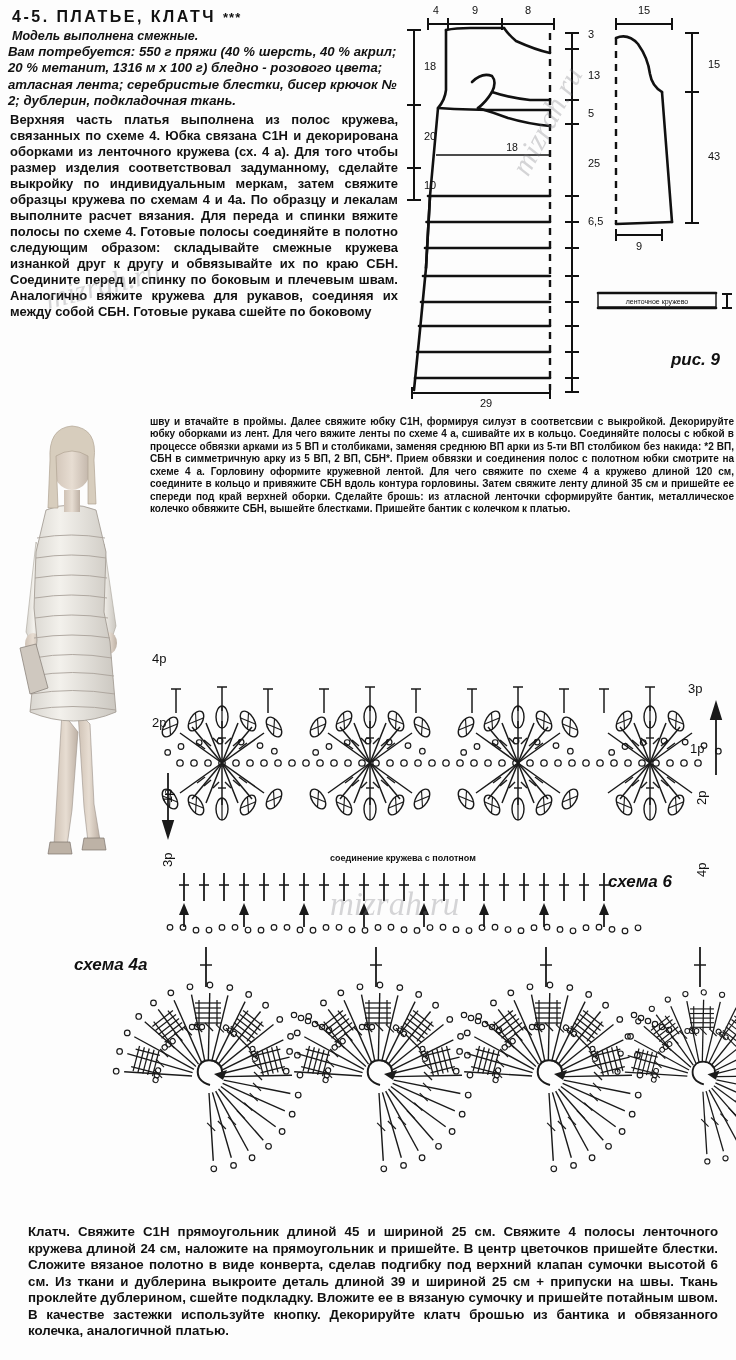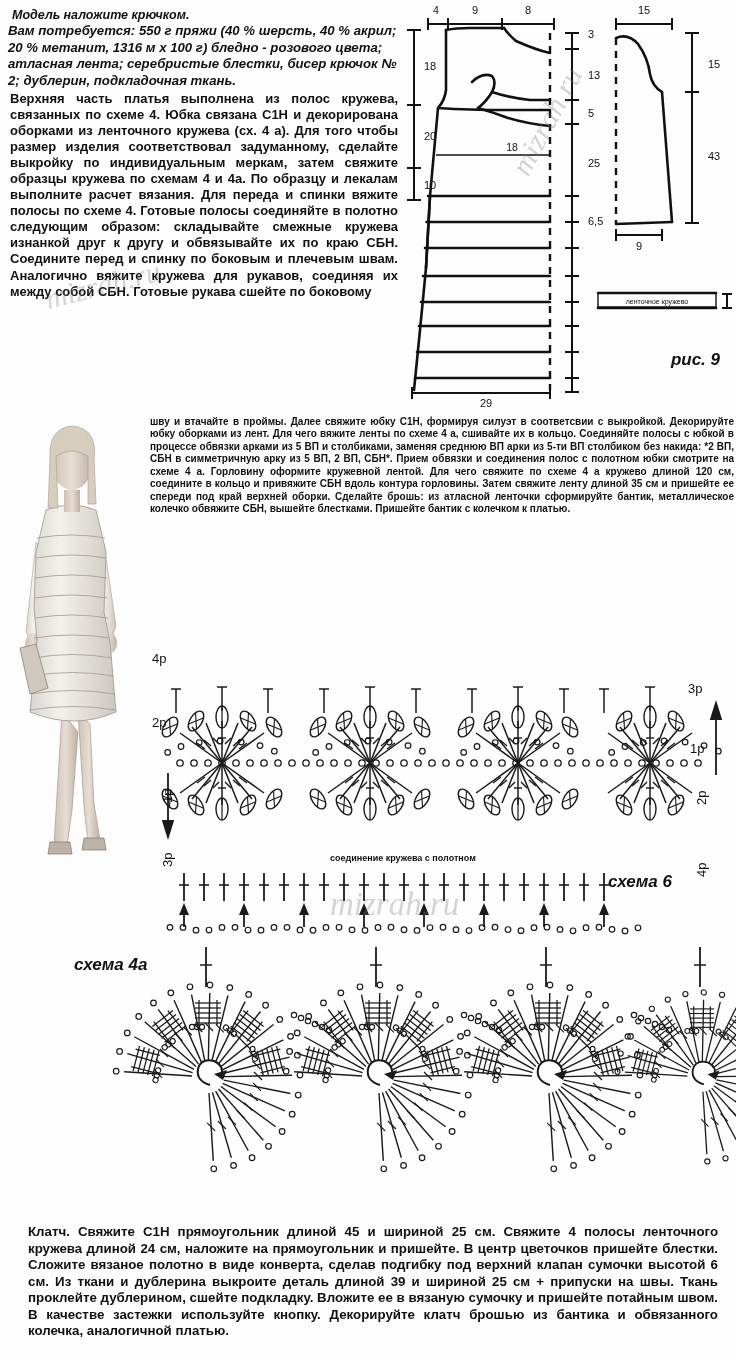--- a/index.html
+++ b/index.html
@@ -180,21 +180,25 @@
   .thin    { stroke: #111; stroke-width: 1.4; fill: none; }
   .dash    { stroke: #111; stroke-width: 2.4; fill: none; stroke-dasharray: 7 6; }
   .tickc   { stroke: #111; stroke-width: 2; }
 </style>
 </head>
 <body>
 
 <div class="page">
 
   <div class="top-text">
-    <div class="model-line">Модель наложите крючком.</div>
+    <div class="title">
+      <span>4-5. ПЛАТЬЕ, КЛАТЧ</span>
+      <span class="stars">***</span>
+    </div>
+    <div class="model-line">Модель выполнена смежные.</div>
     <div class="materials">
       <span class="lead">Вам потребуется:</span><span> 550 г пряжи (40 % шерсть, 40 % акрил; 20 % метанит, 1316 м х 100 г) бледно - розового цвета; атласная лента; серебристые блестки, бисер крючок № 2; дублерин, подкладочная ткань.</span>
     </div>
     <div class="body-text">Верхняя часть платья выполнена из полос кружева, связанных по схеме 4. Юбка связана С1Н и декорирована оборками из ленточного кружева (сх. 4 а). Для того чтобы размер изделия соответствовал задуманному, сделайте выкройку по индивидуальным меркам, затем свяжите образцы кружева по схемам 4 и 4а. По образцу и лекалам выполните расчет вязания. Для переда и спинки вяжите полосы по схеме 4. Готовые полосы соединяйте в полотно следующим образом: складывайте смежные кружева изнанкой друг к другу и обвязывайте их по краю СБН. Соедините перед и спинку по боковым и плечевым швам. Аналогично вяжите кружева для рукавов, соединяя их между собой СБН. Готовые рукава сшейте по боковому</div>
   </div>
 
   <div class="fig4">
     <svg width="336" height="410" viewBox="0 0 336 410">
 
       <g>

